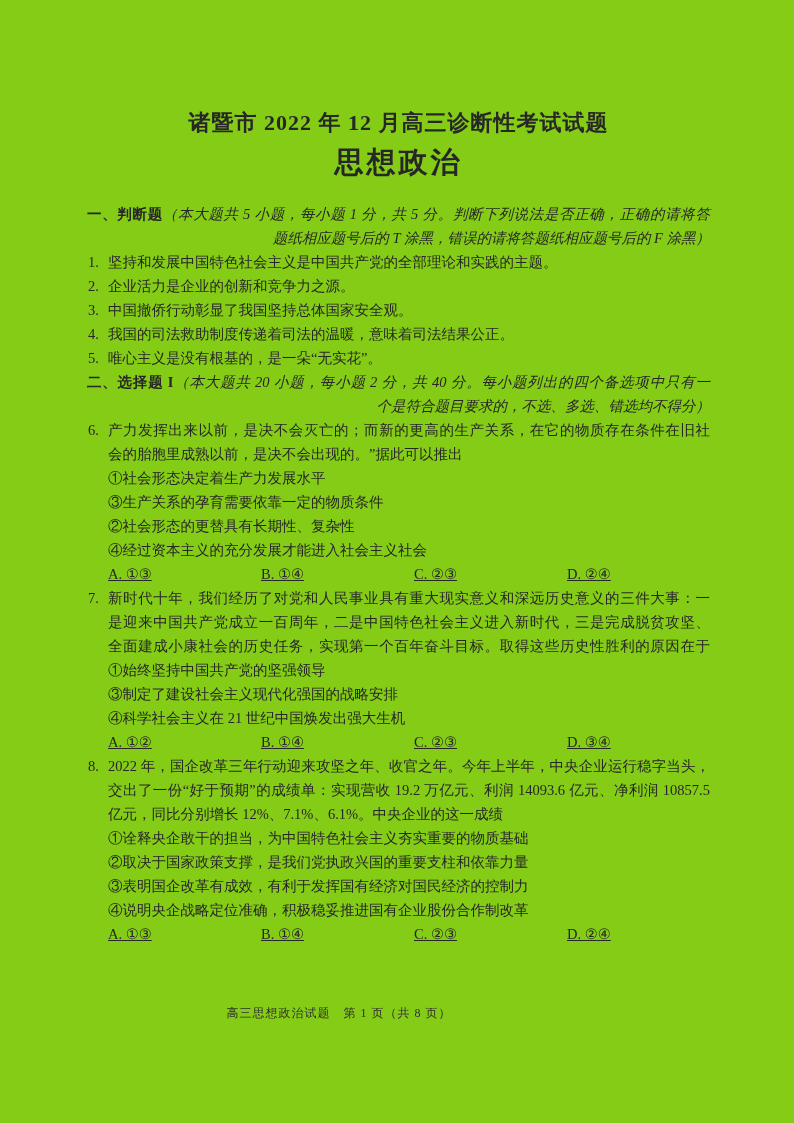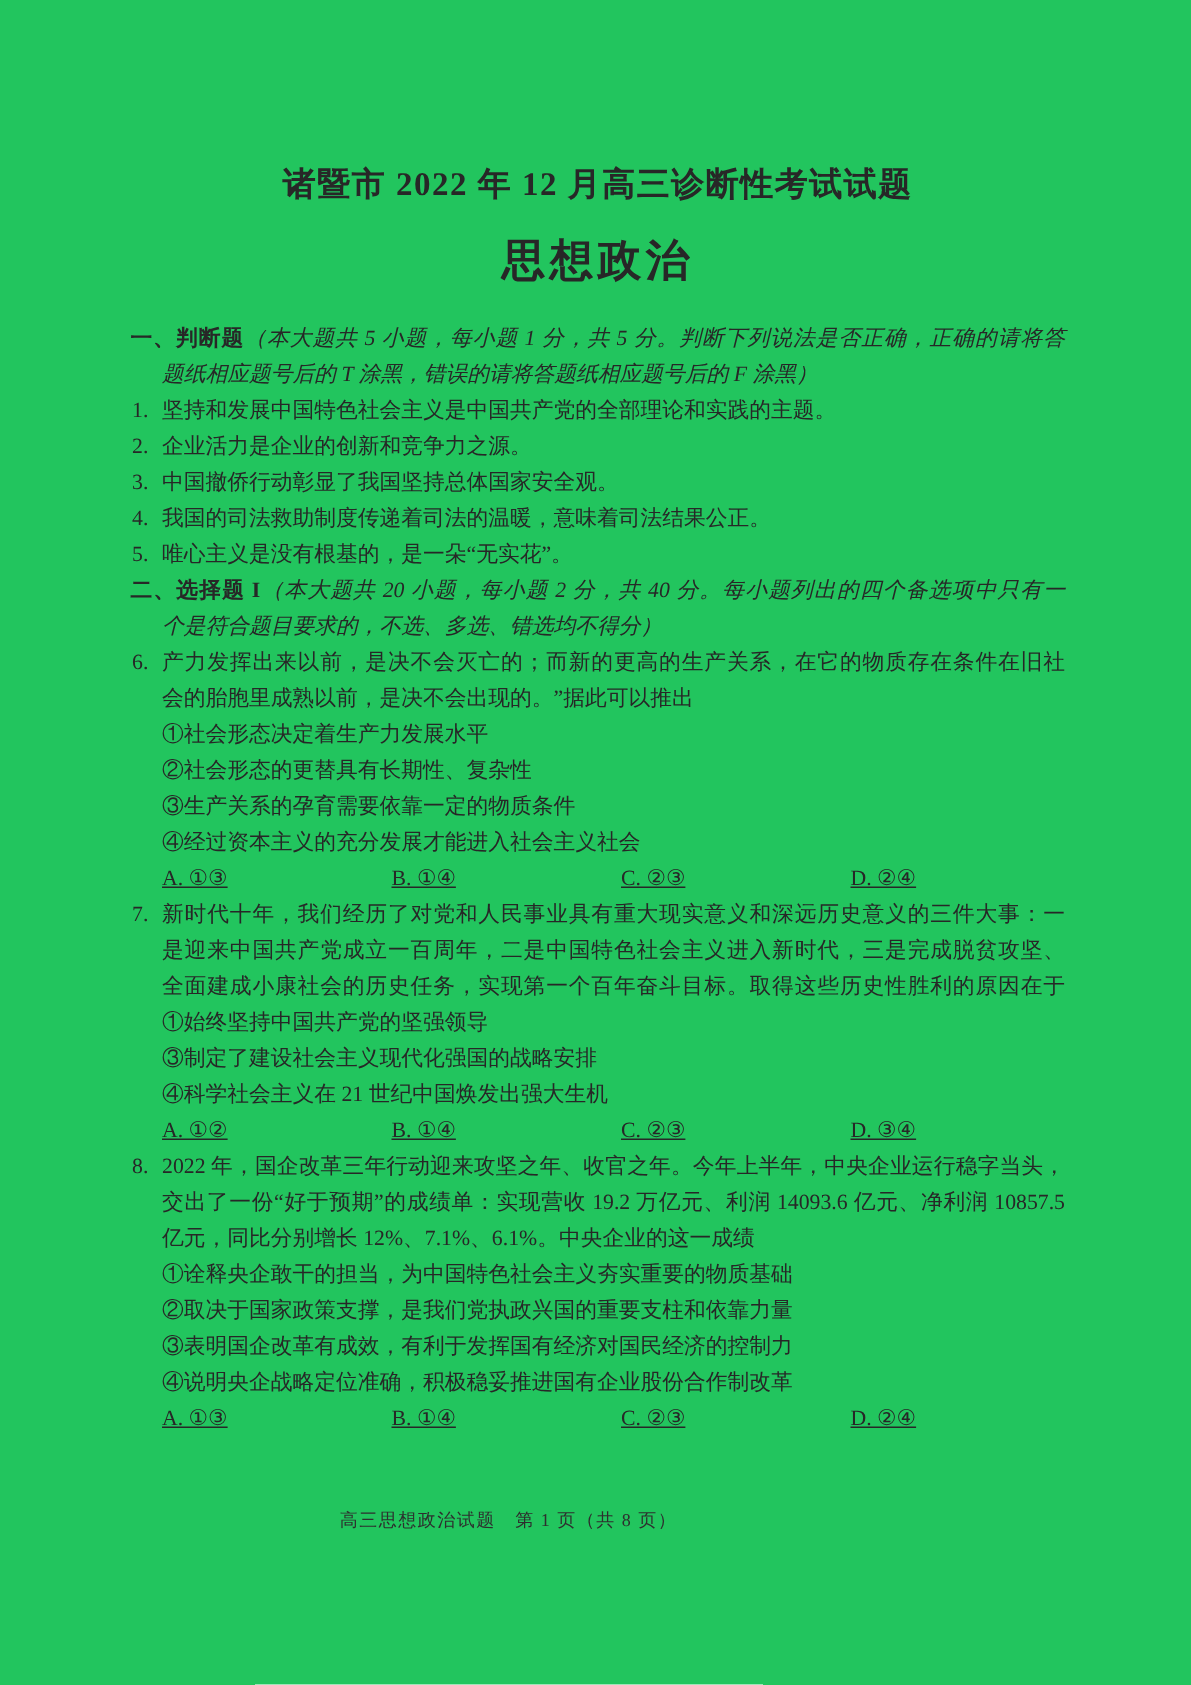--- a/index.html
+++ b/index.html
@@ -1,41 +1,41 @@
 <!DOCTYPE html>
 <html><head>
 <meta charset="utf-8">
 <style>
   html,body{margin:0;padding:0;background:#ffffff;}
   .page{
     position:relative;
     width:794px;height:1123px;
-    background:#22c55e;
+    background:#84cc16;
     color:#272727;
     font-family:"Liberation Serif","DejaVu Serif",serif;
     box-sizing:border-box;
     padding:106px 84px 0 87px;
     overflow:hidden;
   }
   .doc-title{
     text-align:center;
     font-size:22px;line-height:34px;
     font-weight:700;letter-spacing:1px;
   }
   .doc-subtitle{
     text-align:center;
     font-size:29px;line-height:40px;
     font-weight:700;letter-spacing:3px;
-    margin-top:14px;
+    margin-top:2px;
   }
   .body-block{margin-top:20px;font-size:14.5px;}
   .line{line-height:24px;}
   .just{text-align:justify;text-align-last:justify;}
   .b{font-weight:700;}
-  .kai{font-style:italic;}
+  .kai{font-style:italic;text-align:right;}
   .cont{padding-left:21px;}
   .q{position:relative;padding-left:21px;}
   .qnum{position:absolute;left:1px;top:0;line-height:24px;}
   .opts{display:flex;padding-left:21px;}
   .opt{width:153px;line-height:24px;text-decoration:underline;}
   .opt:last-child{width:auto;}
   .footer{
     position:absolute;left:0;top:1005px;width:678px;
     text-align:center;font-size:12px;line-height:17px;
     color:#2e2e2e;letter-spacing:1px;
@@ -80,22 +80,22 @@
     <div>
       <div class="line just"><span class="b">二、选择题 I</span><span class="kai">（本大题共 20 小题，每小题 2 分，共 40 分。每小题列出的四个备选项中只有一</span></div>
       <div class="line cont kai">个是符合题目要求的，不选、多选、错选均不得分）</div>
     </div>
 
     <div class="q">
       <span class="qnum">6.</span>
       <div class="line just">产力发挥出来以前，是决不会灭亡的；而新的更高的生产关系，在它的物质存在条件在旧社</div>
       <div class="line">会的胎胞里成熟以前，是决不会出现的。”据此可以推出</div>
       <div class="line">①社会形态决定着生产力发展水平</div>
+      <div class="line">③生产关系的孕育需要依靠一定的物质条件</div>
       <div class="line">②社会形态的更替具有长期性、复杂性</div>
-      <div class="line">③生产关系的孕育需要依靠一定的物质条件</div>
       <div class="line">④经过资本主义的充分发展才能进入社会主义社会</div>
     </div>
     <div class="opts">
       <span class="opt">A. ①③</span>
       <span class="opt">B. ①④</span>
       <span class="opt">C. ②③</span>
       <span class="opt">D. ②④</span>
     </div>
 
     <div class="q">

